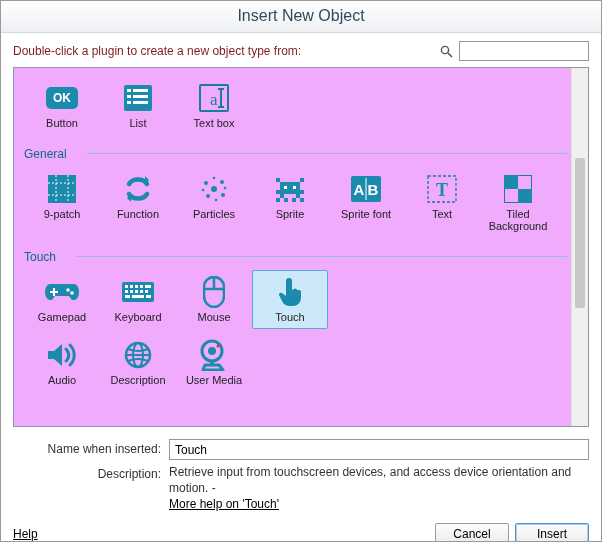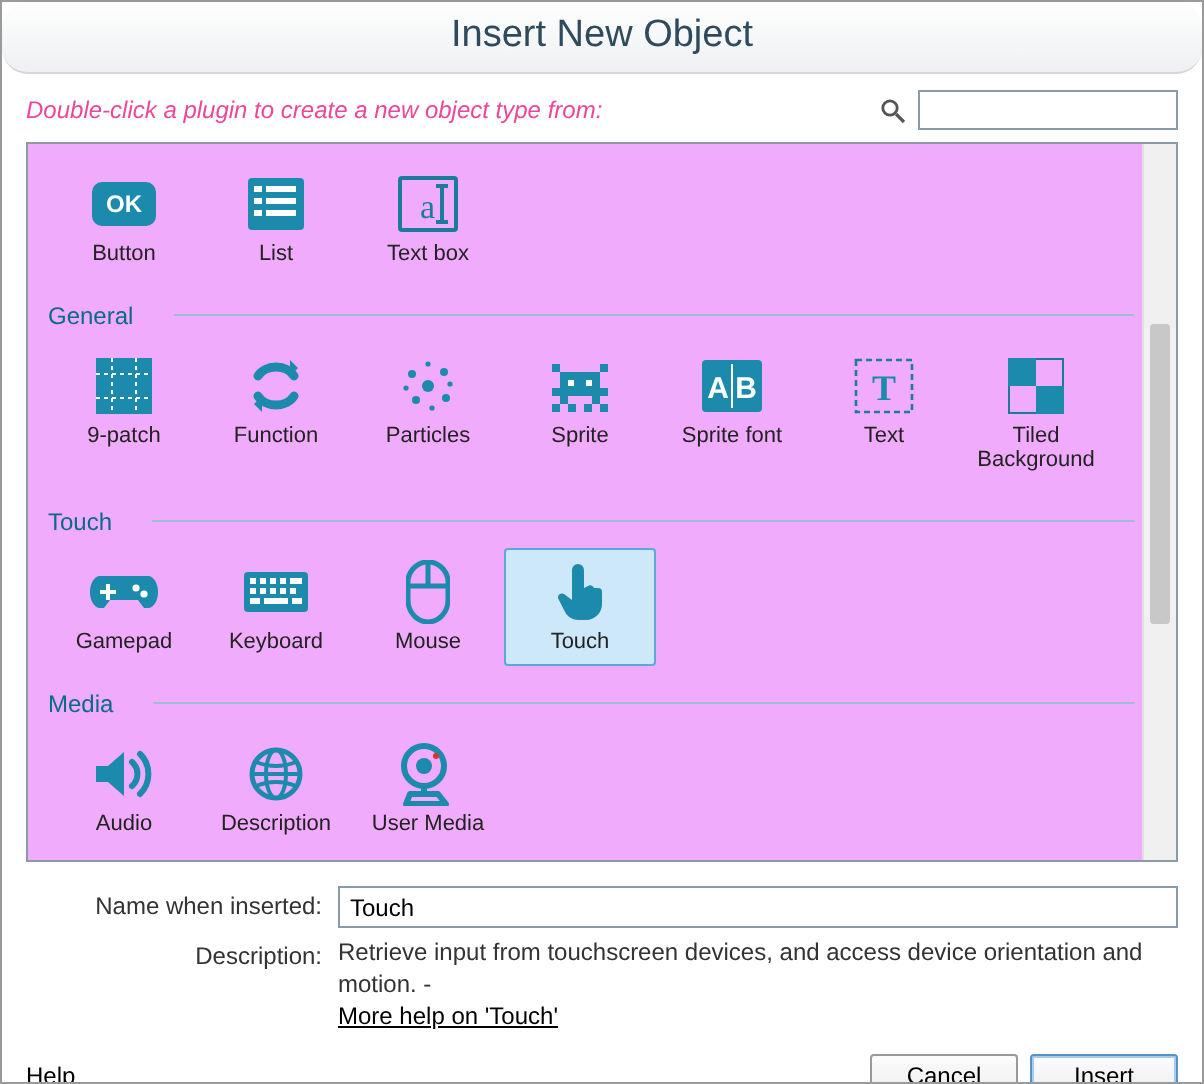--- a/index.html
+++ b/index.html
@@ -13,37 +13,36 @@
     border: 1px solid #9a9a9a;
     display: flex;
     flex-direction: column;
     color: #333;
   }
   .titlebar {
     background: linear-gradient(#fefefe, #eef0f3);
     border-bottom: 1px solid #d4d6da;
     text-align: center;
     padding: 6px 0 7px;
-    font-size: 19px;
+    font-size: 16px;
     color: #2f4a5b;
-    border-radius: 13px;
   }
   .content {
     padding: 8px 12px 10px 12px;
     display: flex;
     flex-direction: column;
     flex: 1;
   }
   .instr-row {
     display: flex;
     align-items: center;
     margin-bottom: 6px;
     gap: 6px;
   }
-  .instr-row .instr { flex: 1; color: #ec4899; font-style: italic; }
+  .instr-row .instr { flex: 1; color: #7f1d1d; }
   .search-icon {
     width: 14px; height: 14px;
     display: flex; align-items: center; justify-content: center;
   }
   .search-field {
     width: 130px;
     height: 20px;
     border: 1px solid #8a9aa7;
     padding: 2px 4px;
     font-family: inherit;
@@ -378,24 +377,20 @@
         <div class="item selected">
           <div class="icon-wrap">
             <svg width="26" height="32">
                 <path d="M9 5 a3 3 0 0 1 6 0 v9 l2 -1 a2 2 0 0 1 3 1 l2 0 a2 2 0 0 1 2 2 v6 a8 8 0 0 1 -8 8 h-4 a8 8 0 0 1 -7 -5 l-3 -6 a2 2 0 0 1 3 -2 l4 3 z" fill="#1b8aac"></path>
               </svg>
           </div>
           <div class="item-label">Touch</div>
         </div>
       </div>
 
-      <div class="section-header">
-        <span>Media</span>
-          <div class="rule"></div>
-      </div>
       <div class="items">
         <div class="item">
           <div class="icon-wrap">
             <svg width="32" height="28">
                 <polygon points="2,10 8,10 16,3 16,25 8,18 2,18" fill="#1b8aac"></polygon>
                 <path d="M20 8 a8 8 0 0 1 0 12" fill="none" stroke="#1b8aac" stroke-width="3" stroke-linecap="round"></path>
                 <path d="M24 4 a14 14 0 0 1 0 20" fill="none" stroke="#1b8aac" stroke-width="3" stroke-linecap="round"></path>
               </svg>
           </div>
           <div class="item-label">Audio</div>

